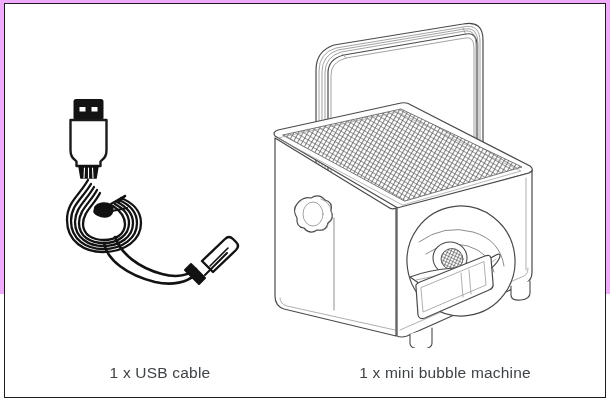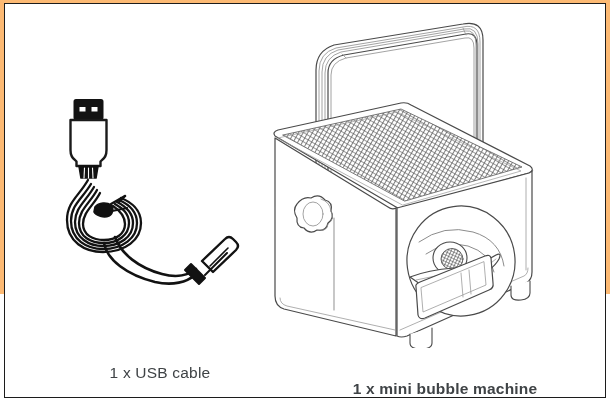--- a/index.html
+++ b/index.html
@@ -10,21 +10,21 @@
   body {
     width: 610px;
     height: 402px;
     font-family: "Liberation Sans", sans-serif;
     overflow: hidden;
   }
   .page {
     position: relative;
     width: 610px;
     height: 294px;
-    background: #fdba74;
+    background: #f0abfc;
     box-sizing: border-box;
   }
   
   .frame {
     position: absolute;
     left: 4px;
     top: 3px;
     width: 602px;
     height: 395px;
     border: 1.6px solid #1c1c1c;
@@ -51,23 +51,22 @@
     white-space: nowrap;
   }
   
   .cap-usb {
     left: 20px;
     top: 364px;
     width: 280px;
   }
   .cap-machine {
     left: 295px;
-    top: 380px;
+    top: 364px;
     width: 300px;
-    font-weight: bold;
   }
   svg { display: block; }
 </style>
 </head>
 <body>
 
 <div class="page">
   <div class="frame"></div>
 
   <div class="items">

